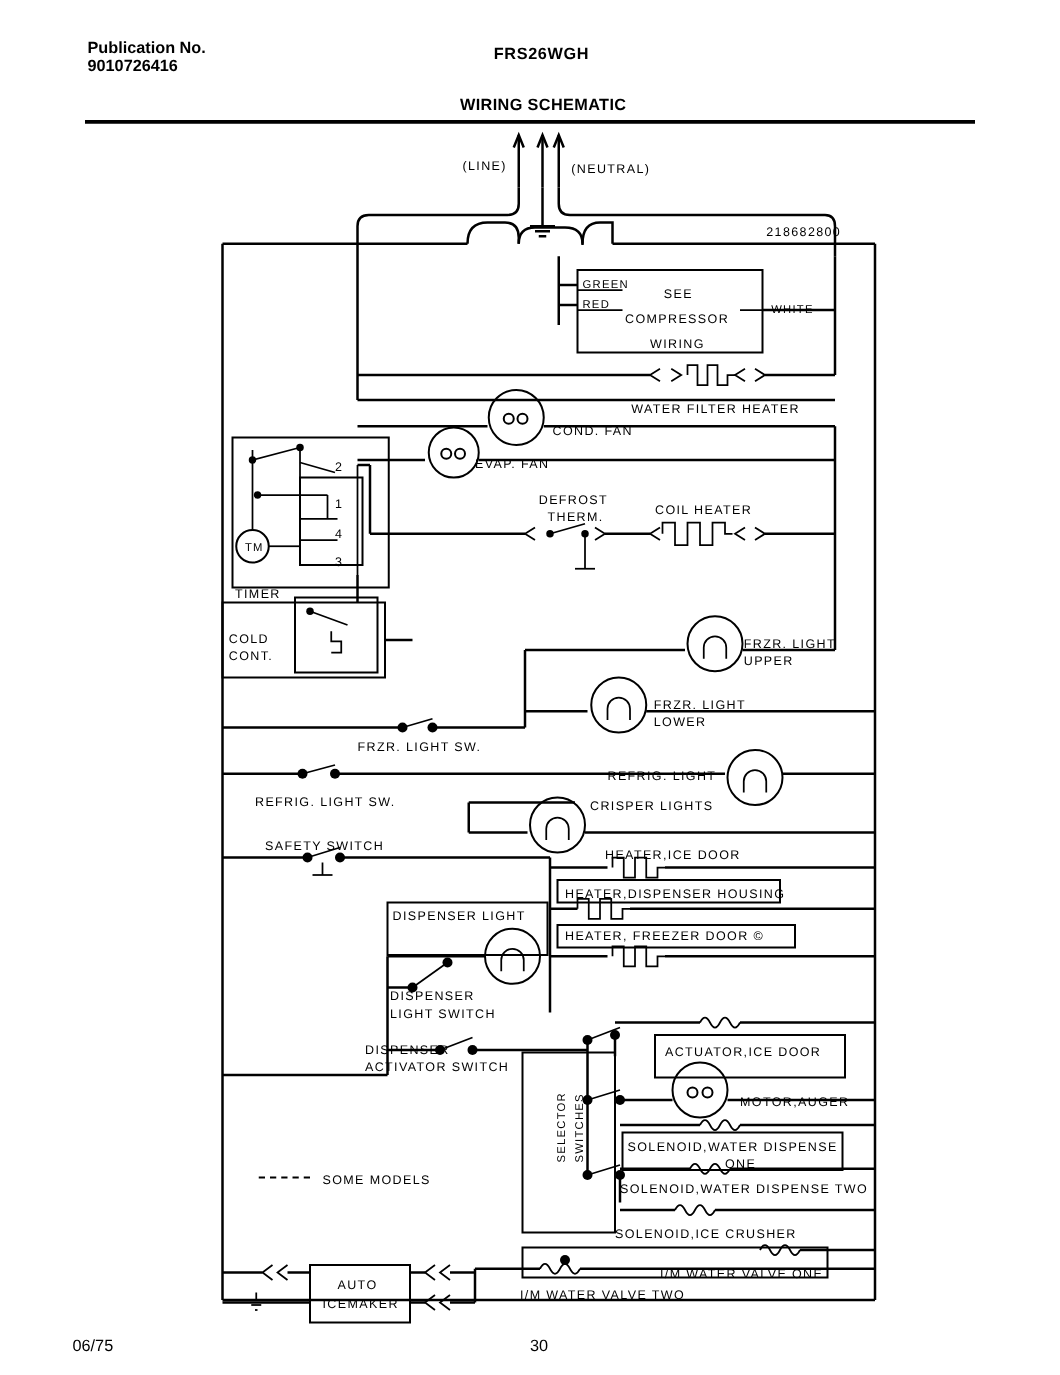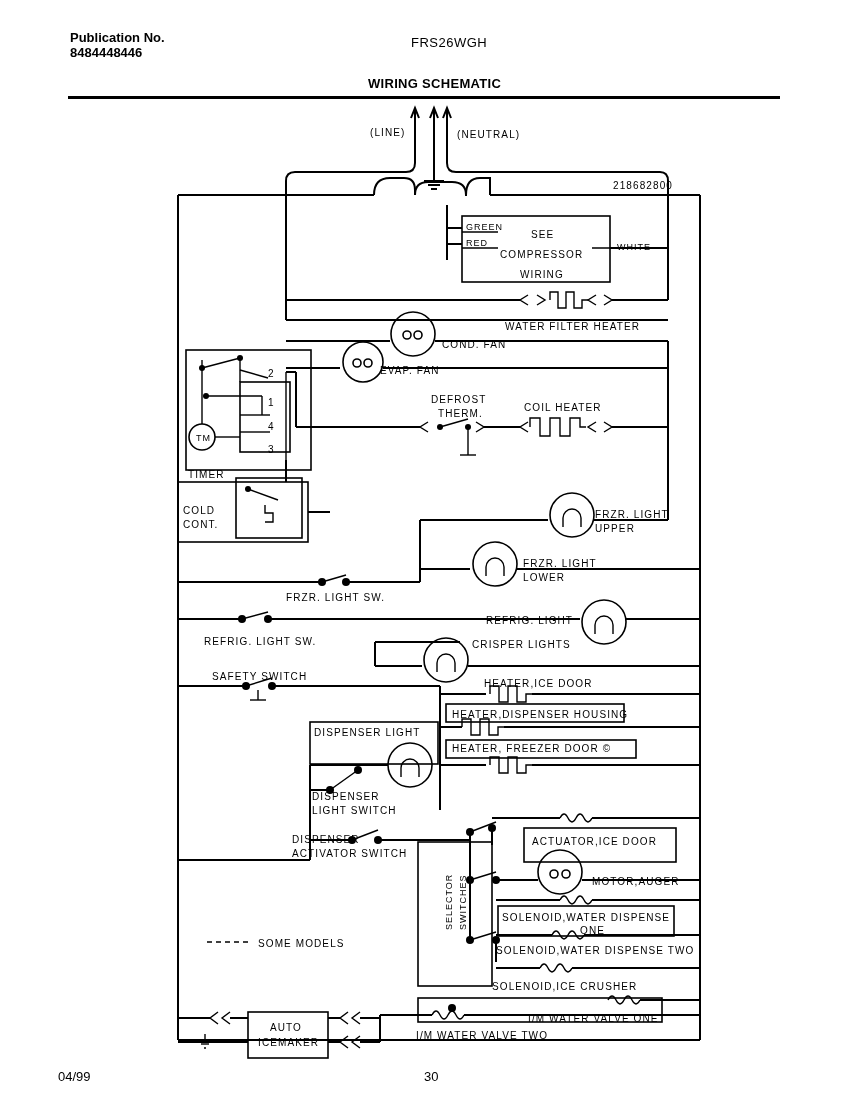--- a/index.html
+++ b/index.html
@@ -10,22 +10,22 @@
     color:#000;
     position:relative;
     overflow:hidden;
   }
   .pub-label{
     position:absolute;left:70px;top:30px;
     font-size:13px;font-weight:bold;line-height:15px;
     white-space:pre;
   }
   .model{
-    position:absolute;left:411px;top:35px;
-    font-size:13px;font-weight:normal;letter-spacing:.5px;
+    position:absolute;left:395px;top:35px;
+    font-size:13px;font-weight:bold;letter-spacing:.5px;
   }
   .sheet-title{
     position:absolute;left:368px;top:76px;
     font-size:13px;font-weight:bold;letter-spacing:.3px;text-align:right;
   }
   .rule{
     position:absolute;left:68px;top:96px;width:712px;height:3px;
     background:#000;
   }
   .footer-date{
@@ -42,25 +42,25 @@
   .wire{stroke:#000;stroke-width:2;fill:none;}
   .wire-thin{stroke:#000;stroke-width:1.4;fill:none;}
   .wire-dash{stroke:#000;stroke-width:1.6;fill:none;stroke-dasharray:5 4;}
   .box{stroke:#000;stroke-width:1.6;fill:none;}
   .dot{fill:#000;}
 </style>
 </head>
 <body>
 
 <div class="pub-label">Publication No.
-8484448446</div>
+9010726416</div>
 <div class="model">FRS26WGH</div>
 <div class="sheet-title">WIRING SCHEMATIC</div>
 <div class="rule"></div>
-<div class="footer-date">04/99</div>
+<div class="footer-date">06/75</div>
 <div class="footer-page">30</div>
 
 <svg id="schem" viewBox="0 0 848 1100">
 
   <g>
     <line class="wire" x1="415" y1="108" x2="415" y2="150"></line>
     <line class="wire" x1="434" y1="108" x2="434" y2="150"></line>
     <line class="wire" x1="447" y1="108" x2="447" y2="150"></line>
     <path class="wire" d="M411 118 L415 108 L419 118"></path>
     <path class="wire" d="M430 118 L434 108 L438 118"></path>

